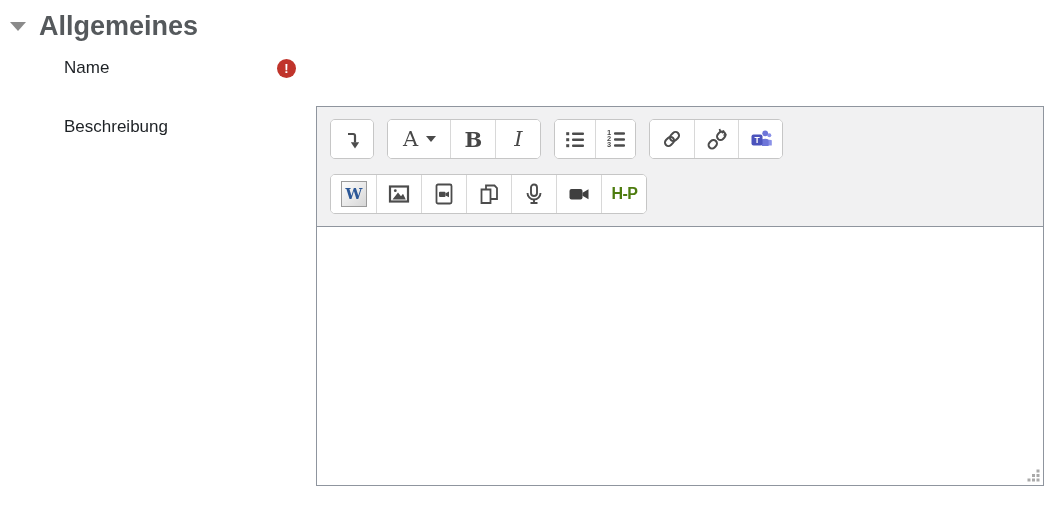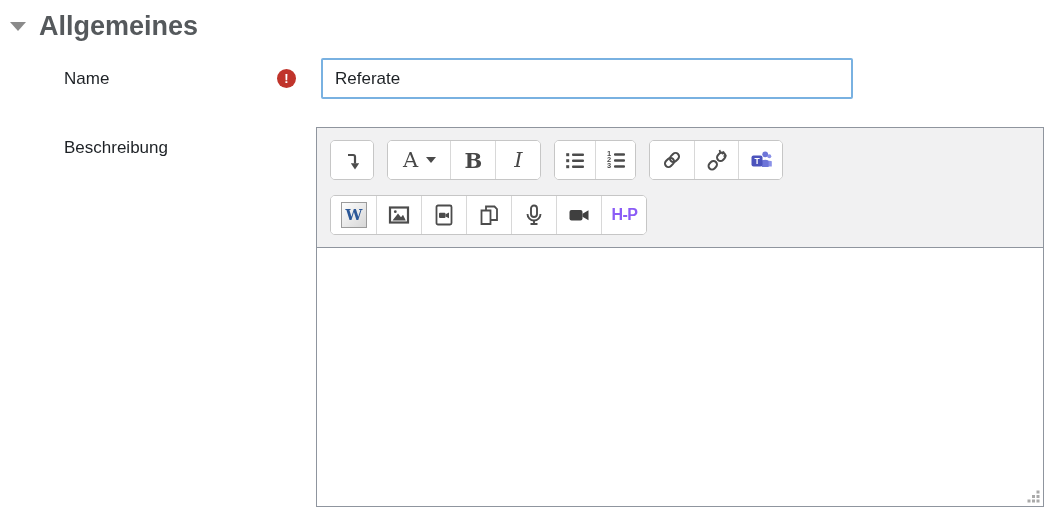--- a/index.html
+++ b/index.html
@@ -35,21 +35,21 @@
   .tb-btn{height:38px;display:flex;align-items:center;justify-content:center;border:none;
           border-left:1px solid #d8d8d8;background:#fff;cursor:pointer;padding:0;font-family:inherit;}
   .tb-btn:first-child{border-left:none;}
   .w42{width:42px}.w62{width:62px}.w45{width:45px}.w40{width:40px}.w44{width:44px}
 
   .letter-serif{font-family:"DejaVu Serif",serif;font-size:21px;color:#474747;line-height:1;}
   .bold-letter{font-weight:700;}
   .italic-letter{font-style:italic;}
   .font-caret{width:0;height:0;border-left:5px solid transparent;border-right:5px solid transparent;
               border-top:6px solid #4a4a4a;margin-left:8px;}
-  .h5p-label{font-weight:700;font-size:16px;color:#8b5cf6;letter-spacing:-0.5px;}
+  .h5p-label{font-weight:700;font-size:16px;color:#4d7c0f;letter-spacing:-0.5px;}
 
   .word-chip{width:26px;height:26px;background:linear-gradient(135deg,#fdfdfd 0%,#d7d7d7 100%);
              border:1px solid #9b9b9b;display:flex;align-items:center;justify-content:center;box-sizing:border-box;}
   .word-letter{font-family:"DejaVu Serif",serif;font-weight:700;font-size:15px;color:#2b5797;line-height:1;}
 
   .editor-content{height:258px;background:#fff;position:relative;}
   .resize-grip{position:absolute;right:3px;bottom:3px;cursor:se-resize;line-height:0;}
 
   svg{display:block;}
 </style>
@@ -59,21 +59,20 @@
 <div class="section-header">
   <span class="caret"></span>
   <span class="section-title">Allgemeines</span>
 </div>
 
 <div class="form-row row-name">
   <div class="col-label">
     <span class="label-text">Name</span>
     <span class="required-badge">!</span>
   </div>
-  <input class="name-input" type="text" value="Referate" style="">
 </div>
 
 <div class="form-row row-desc">
   <div class="col-label">
     <span class="label-text">Beschreibung</span>
   </div>
 
   <div class="editor">
     <div class="toolbar">
 

